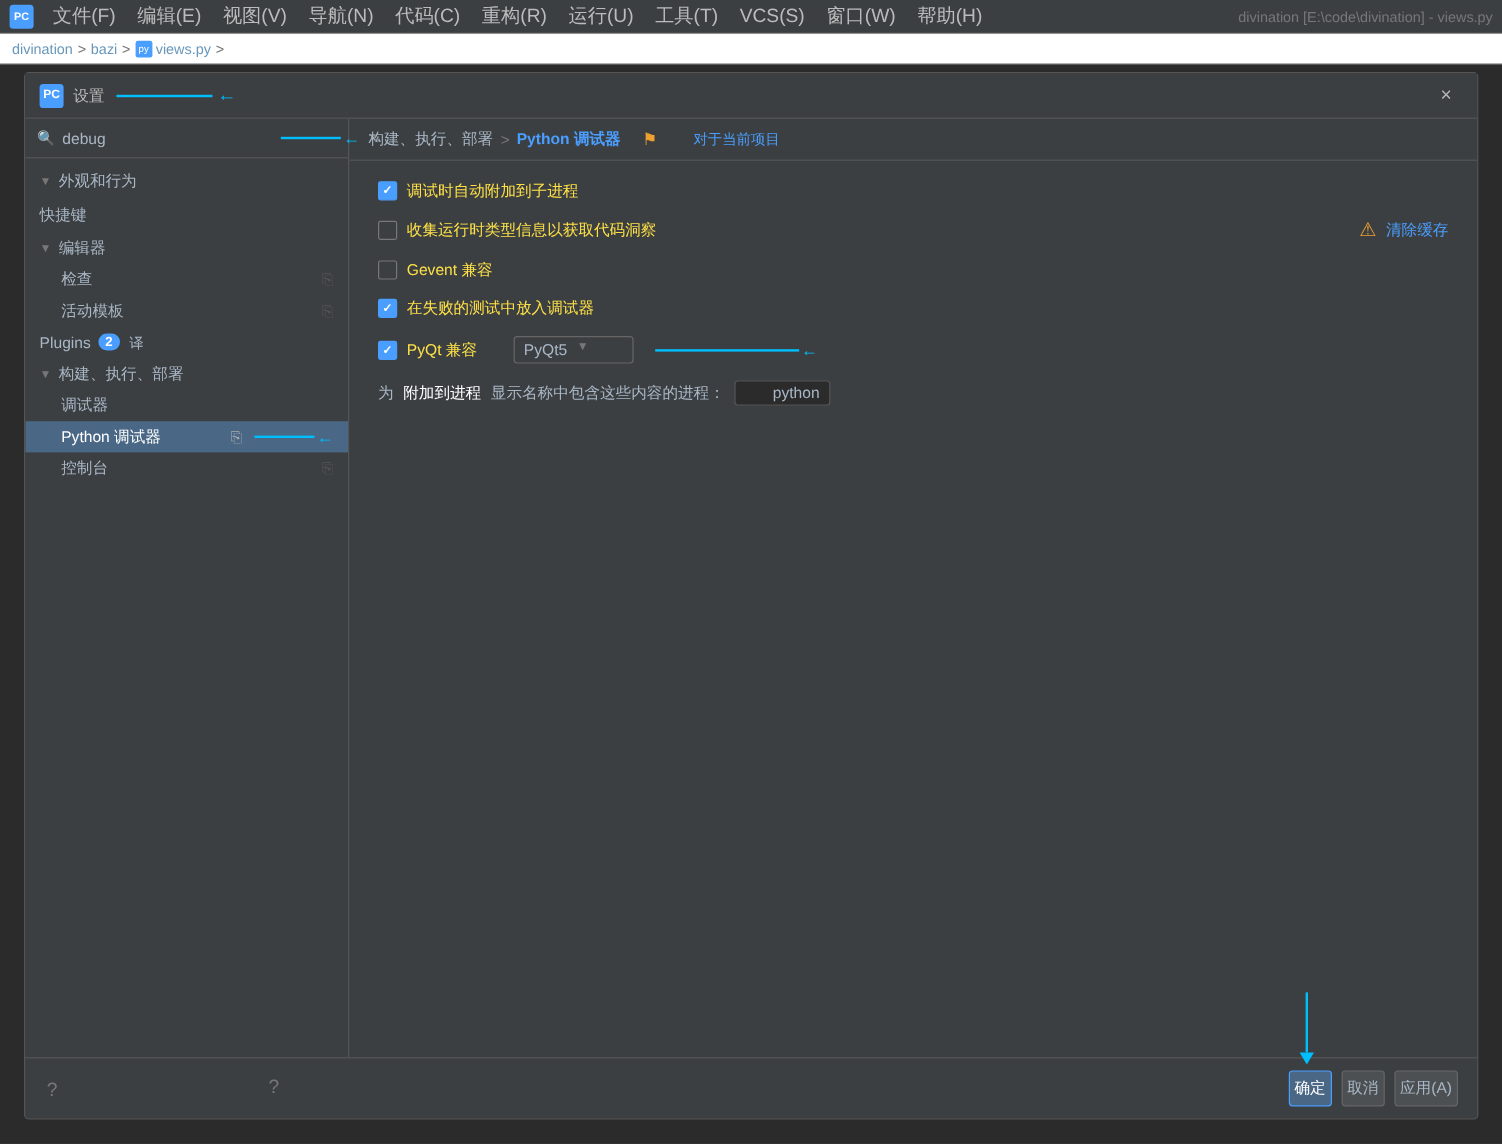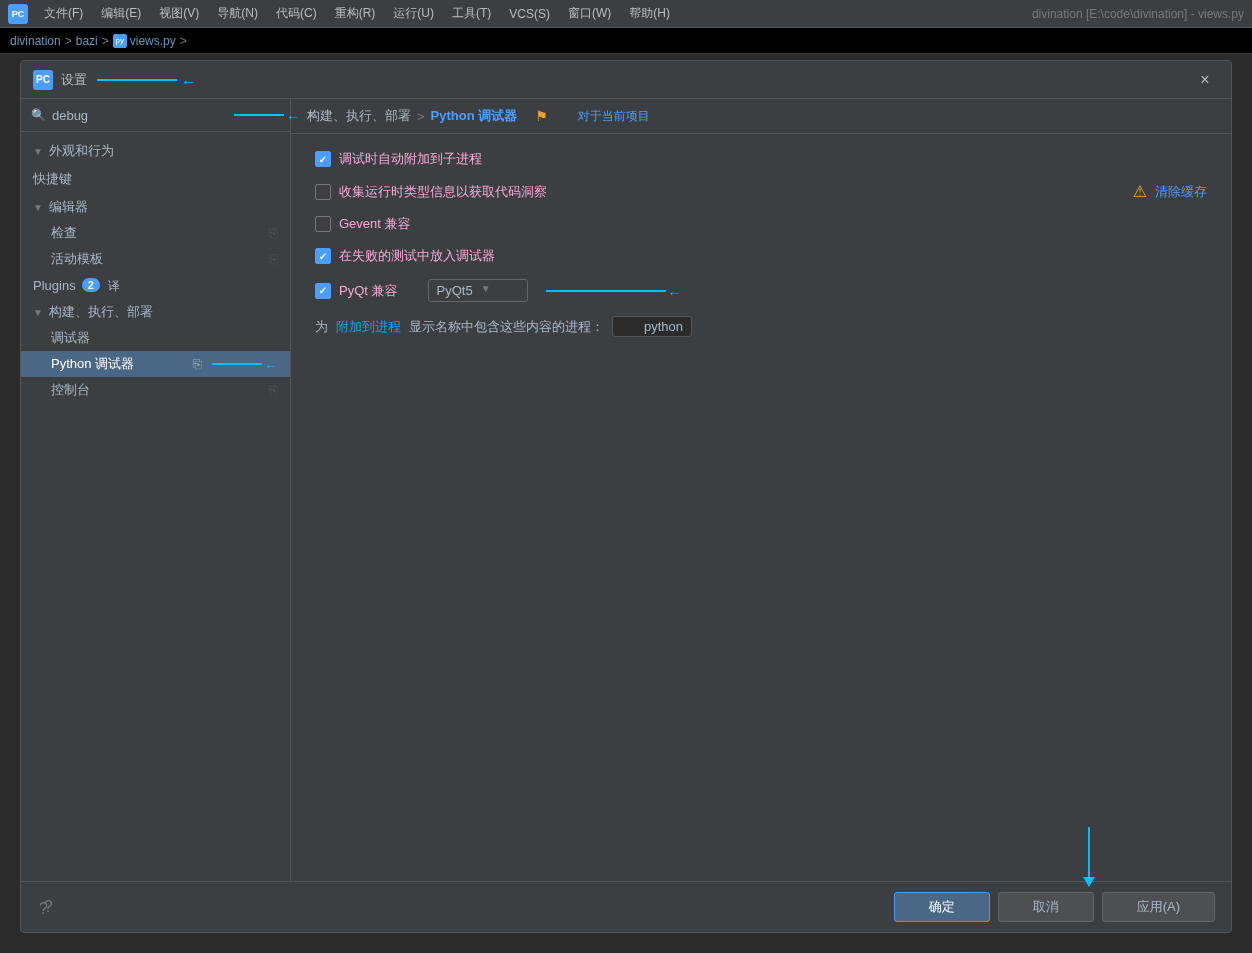--- a/index.html
+++ b/index.html
@@ -27,27 +27,27 @@
     .menu-bar-logo {
       width: 20px;
       height: 20px;
       margin-right: 6px;
       flex-shrink: 0;
     }
     .menu-item {
       padding: 3px 8px;
       color: #bbbbbb;
       cursor: pointer;
-      font-size: 12px;
+      font-size: 16px;
       border-radius: 3px;
     }
 
     
     .breadcrumb-bar {
-      background: #000000;
+      background: #ffffff;
       height: 26px;
       display: flex;
       align-items: center;
       padding: 0 10px;
       gap: 4px;
       border-bottom: 1px solid #3c3c3c;
       font-size: 12px;
       color: #6897bb;
     }
     .breadcrumb-sep { color: #777; }
@@ -279,21 +279,21 @@
     .checkbox.unchecked {
       background: #3c3f41;
       border: 1px solid #777;
     }
     .checkbox-check {
       color: white;
       font-size: 10px;
       font-weight: bold;
     }
     .checkbox-label {
-      color: #f9a8d4;
+      color: #fde047;
       font-size: 13px;
     }
 
     
     .warning-icon {
       color: #f0a030;
       font-size: 16px;
     }
     .clear-cache-link {
       color: #4a9eff;
@@ -322,21 +322,21 @@
       display: flex;
       align-items: center;
       gap: 8px;
       margin-bottom: 14px;
     }
     .process-label {
       color: #a9b7c6;
       font-size: 13px;
     }
     .process-link {
-      color: #0ea5e9;
+      color: #ffffff;
       cursor: pointer;
       font-size: 13px;
     }
     .process-value {
       color: #a9b7c6;
       font-size: 13px;
       background: #2b2b2b;
       border: 1px solid #555;
       padding: 2px 8px;
       border-radius: 3px;
@@ -354,21 +354,21 @@
       align-items: center;
       flex-shrink: 0;
     }
     .footer-question {
       margin-right: auto;
       color: #777;
       font-size: 14px;
       cursor: pointer;
     }
     .btn {
-      padding: 5px 34px;
+      padding: 5px 4px;
       border: none;
       border-radius: 3px;
       cursor: pointer;
       font-size: 13px;
       font-family: inherit;
     }
     .btn-ok {
       background: #4a6886;
       color: #ffffff;
       border: 1px solid #4a9eff;

